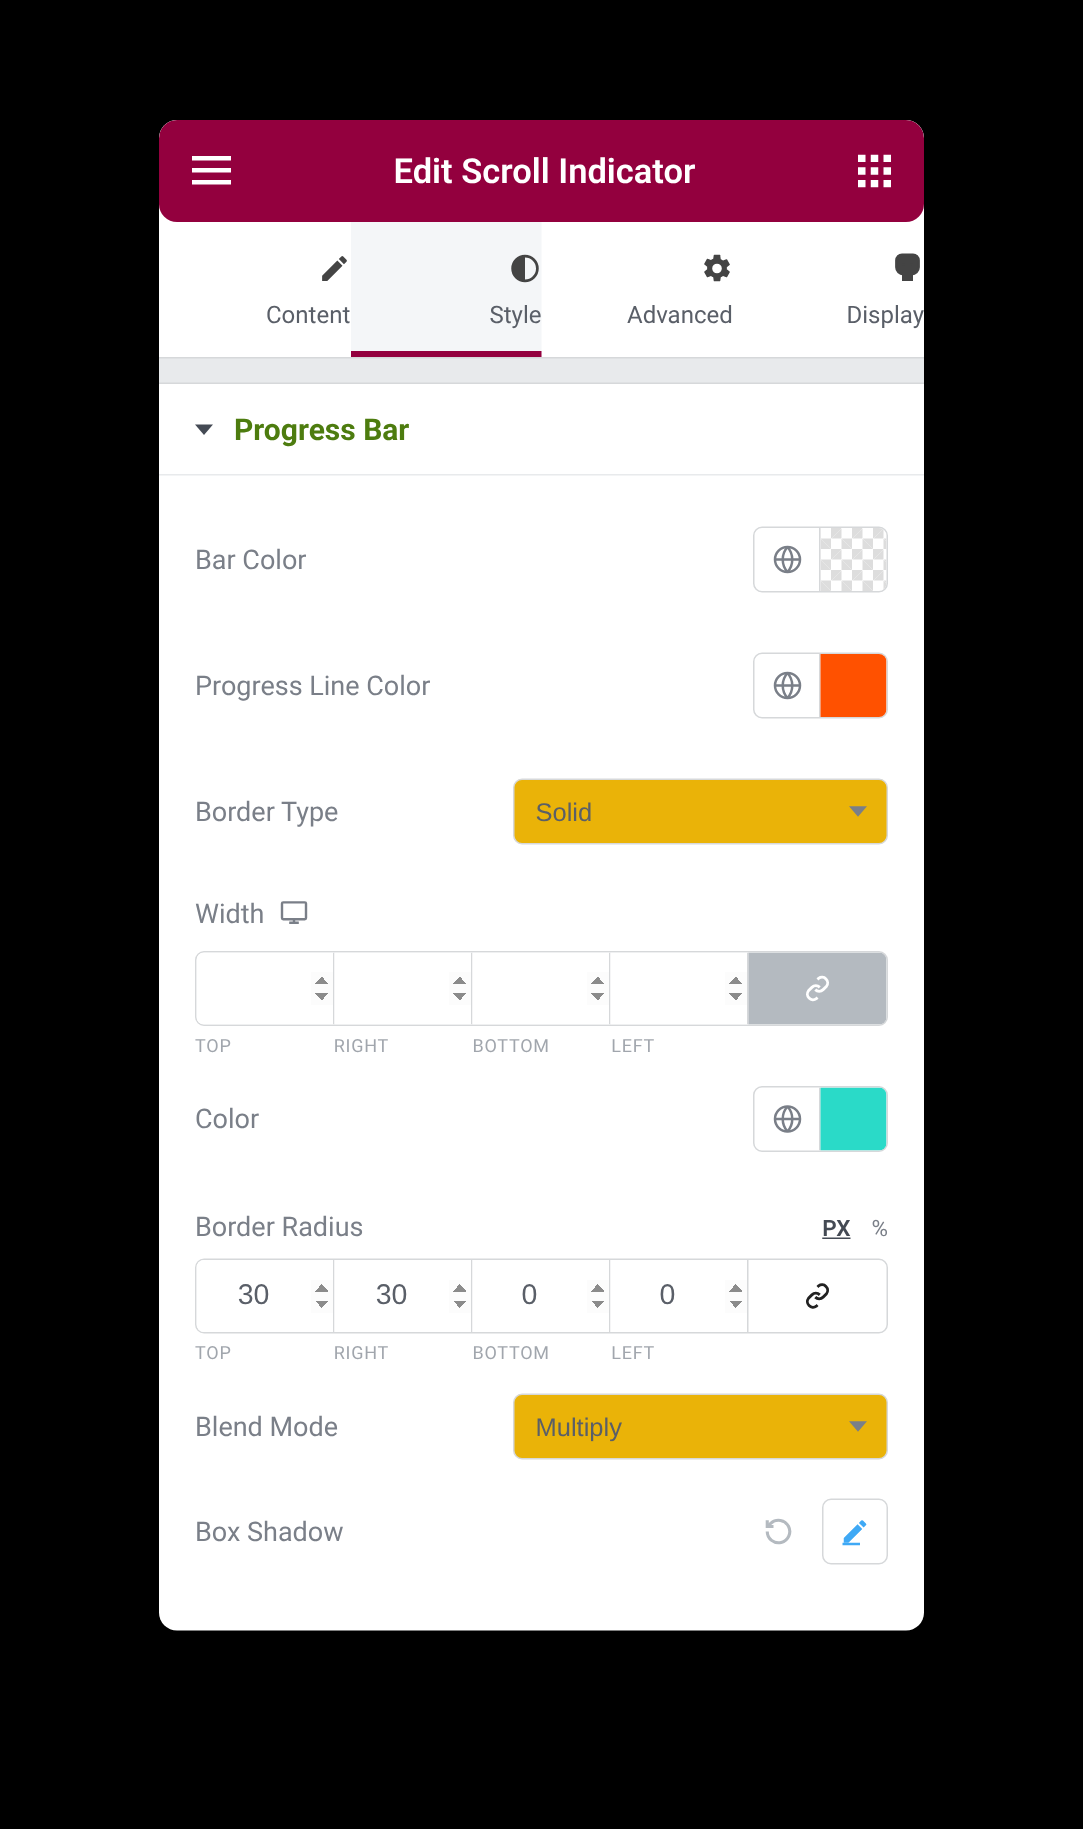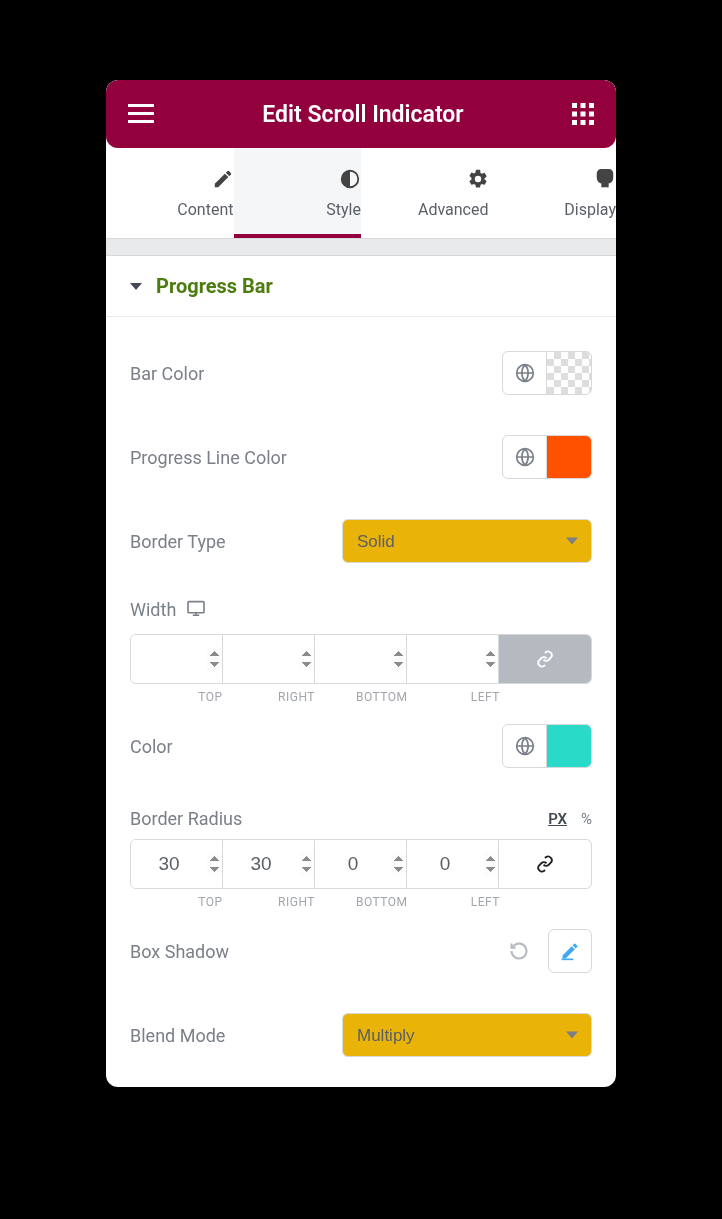--- a/index.html
+++ b/index.html
@@ -174,21 +174,21 @@
   justify-content: center;
   cursor: pointer;
 }
 .link-btn.linked-active { background: #B4BAC0; }
 .dim-labels {
   display: flex;
   margin-top: 6px;
 }
 .dim-labels span {
   flex: 1;
-  text-align: right;
+  text-align: left;
   font-size: 12px;
   letter-spacing: 0.5px;
   color: #A1A6AD;
 }
 .dim-labels .spacer { width: 92px; flex: none; }
 .units {
   display: flex;
   gap: 14px;
   font-size: 15px;
   color: #7A7F88;
@@ -376,44 +376,44 @@
             <path d="M14 11a5 5 0 0 0-7 0l-3 3a5 5 0 0 0 7 7l1-1"></path>
           </svg>
       </div>
     </div>
     <div class="dim-labels">
       <span>TOP</span>
       <span>RIGHT</span>
       <span>BOTTOM</span>
       <span>LEFT</span>
       <span class="spacer"></span>
+    </div>
+
+    <div class="row" style="padding-bottom:6px">
+      <div class="row-label">Blend Mode</div>
+      <div class="select-control">
+        <select>
+          <option>Multiply</option>
+        </select>
+        <div class="select-caret"></div>
+      </div>
     </div>
 
     <div class="row">
       <div class="row-label">Box Shadow</div>
       <div class="box-shadow-controls">
         <div class="reset-btn">
           <svg width="20" height="20" viewBox="0 0 24 24" fill="none" stroke="#B4BAC0" stroke-width="2.5">
               <path d="M3 12a9 9 0 1 0 3-6.7L3 8"></path>
               <path d="M3 3v5h5"></path>
             </svg>
         </div>
         <div class="edit-btn">
           <svg width="20" height="20" viewBox="0 0 24 24" fill="#3FA9F5">
               <path d="M3 17.25V21h3.75L17.81 9.94l-3.75-3.75L3 17.25zM20.71 7.04a1 1 0 0 0 0-1.41l-2.34-2.34a1 1 0 0 0-1.41 0l-1.83 1.83 3.75 3.75 1.83-1.83z"></path>
               <rect x="2" y="21" width="14" height="2"></rect>
             </svg>
         </div>
       </div>
     </div>
 
-    <div class="row" style="padding-bottom:6px">
-      <div class="row-label">Blend Mode</div>
-      <div class="select-control">
-        <select>
-          <option>Multiply</option>
-        </select>
-        <div class="select-caret"></div>
-      </div>
-    </div>
-
   </div>
 </div>
 
 </body></html>

